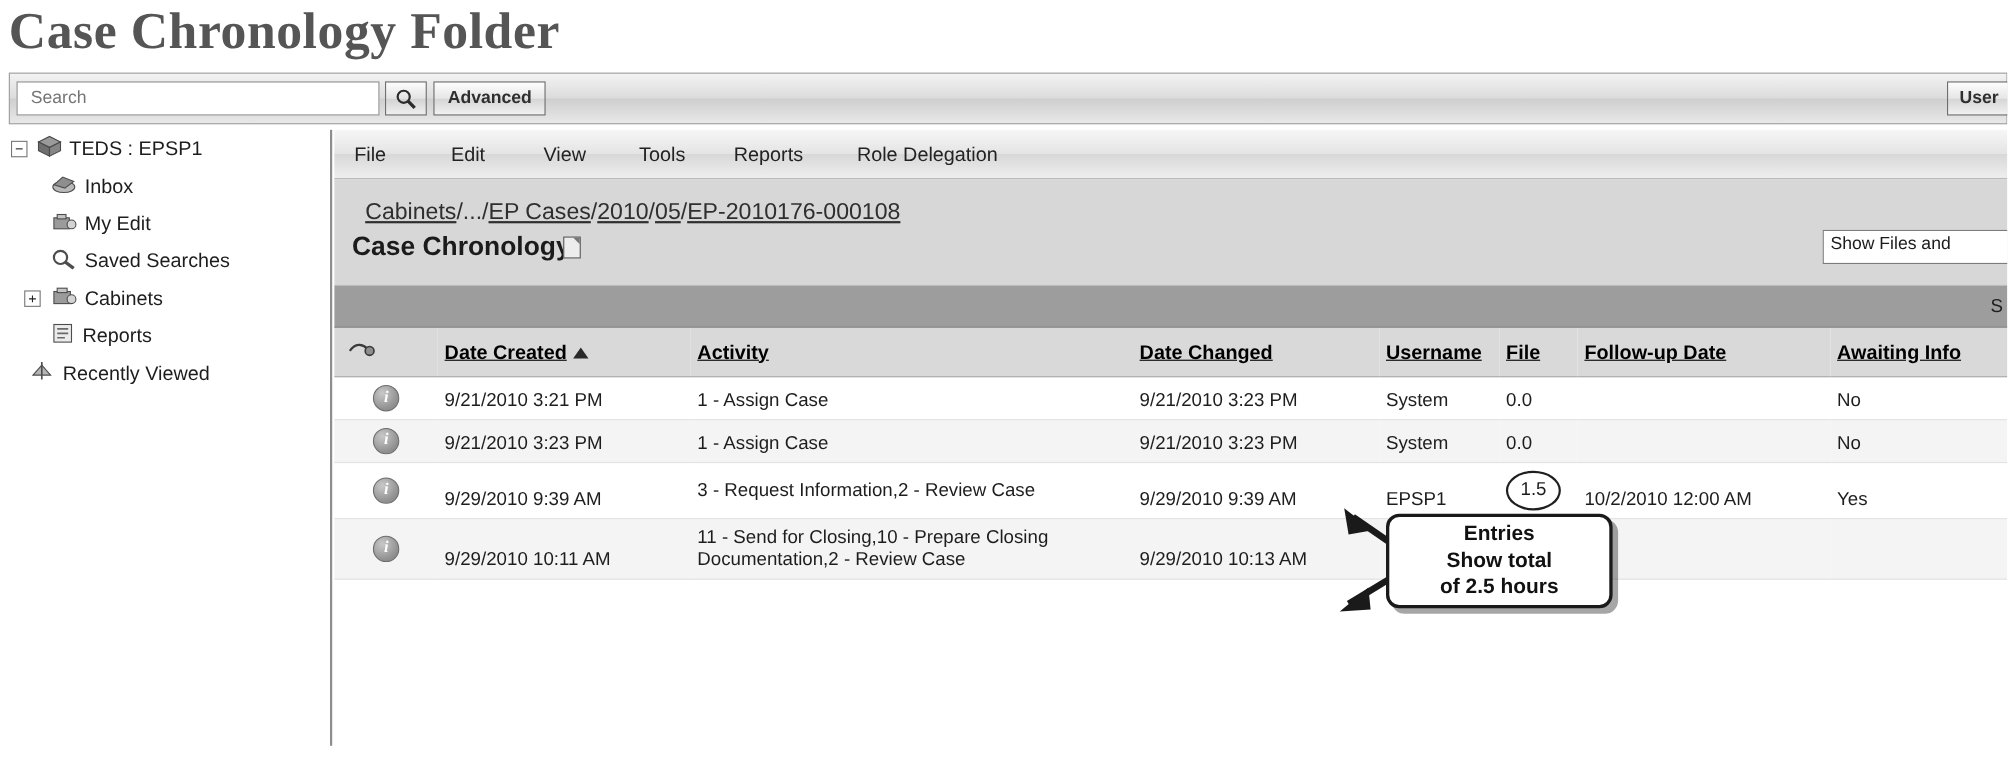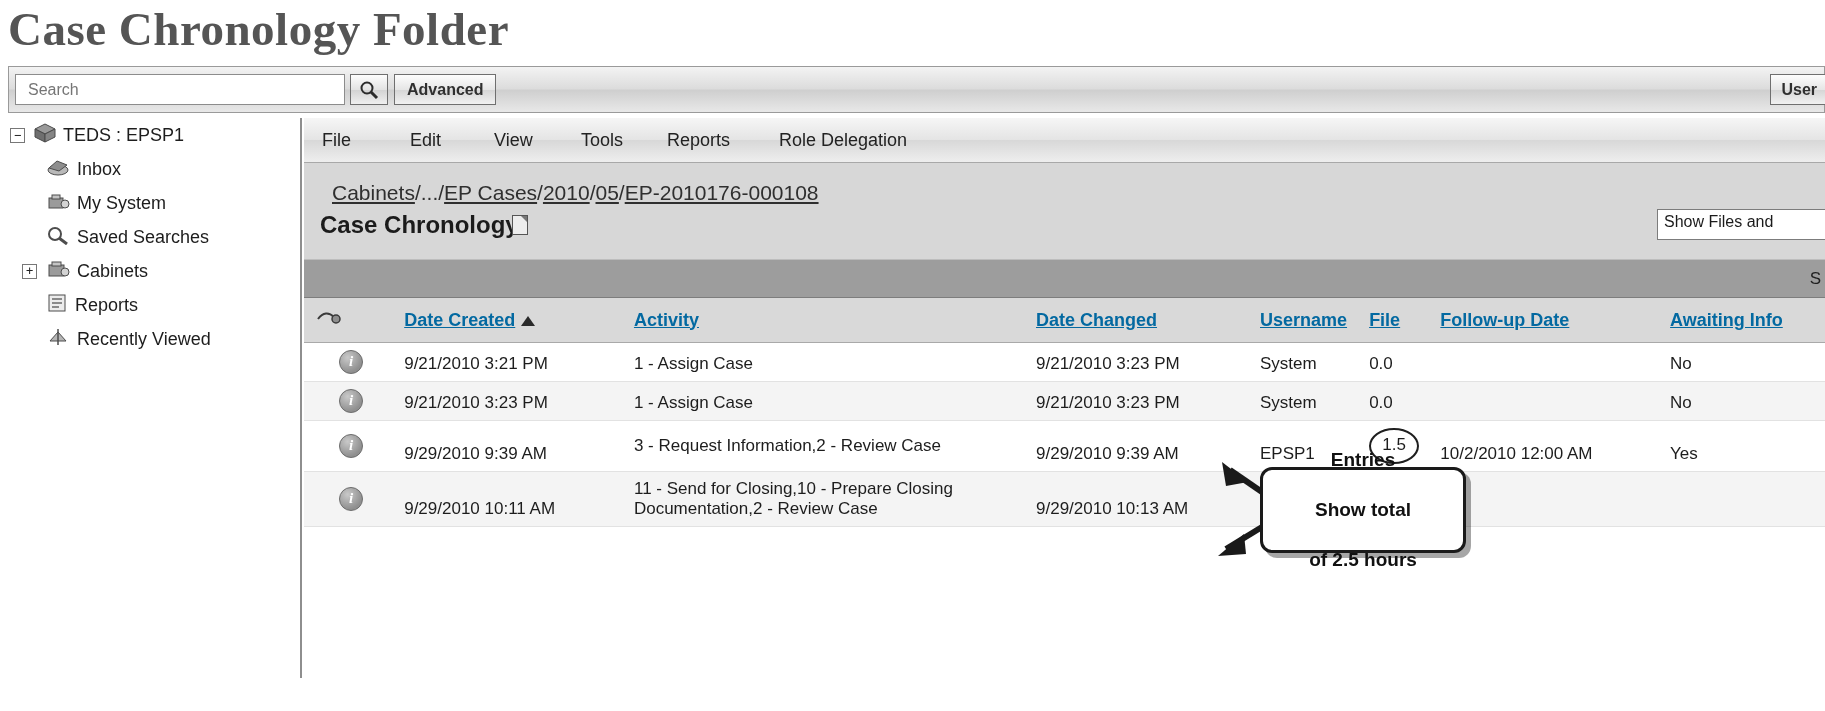--- a/index.html
+++ b/index.html
@@ -252,21 +252,21 @@
     left: 0; top: 180px;
     width: 100%;
     border-collapse: collapse;
     table-layout: fixed;
   }
   .tbl thead th {
     background: #d9d9d9;
     height: 44px;
     font-size: 18px;
     font-weight: bold;
-    color: #0369a1;
+    color: #000000;
     text-align: left;
     padding: 0 6px;
     border-bottom: 1px solid #a9a9a9;
     white-space: nowrap;
   }
   .tbl thead th .hl {
     text-decoration: underline;
   }
   .sort-arrow {
     display: inline-block;
@@ -334,21 +334,20 @@
     box-shadow: 5px 5px 0 rgba(0,0,0,0.35);
     display: flex;
     flex-direction: column;
     align-items: center;
     justify-content: center;
     font-size: 19px;
     font-weight: bold;
     color: #111111;
     line-height: 1.25;
     z-index: 20;
-    gap: 26px;
   }
   .callout-arrows { position: absolute; left: 0; top: 0; z-index: 19; pointer-events: none; }
 </style>
 </head>
 <body>
 
 <div id="root">
 
   <div class="page-title">Case Chronology Folder</div>
 
@@ -391,21 +390,21 @@
     </div>
 
     <div class="tree-row" style="padding-left:46px;">
       <span class="ico" style="margin-right:7px;">
         <svg width="24" height="20" viewBox="0 0 24 20">
           <rect x="3" y="7" width="14" height="10" fill="#9b9b9b" stroke="#4d4d4d"></rect>
           <rect x="6" y="4" width="8" height="4" fill="#c4c4c4" stroke="#4d4d4d"></rect>
           <circle cx="19" cy="13" r="4" fill="#d3d3d3" stroke="#4d4d4d"></circle>
         </svg>
       </span>
-      <span class="tree-label">My System</span>
+      <span class="tree-label">My Edit</span>
     </div>
 
     <div class="tree-row" style="padding-left:46px;">
       <span class="ico" style="margin-right:7px;">
         <svg width="24" height="20" viewBox="0 0 24 20">
           <circle cx="9" cy="9" r="6" fill="none" stroke="#4d4d4d" stroke-width="2"></circle>
           <line x1="13" y1="13" x2="21" y2="19" stroke="#4d4d4d" stroke-width="3"></line>
         </svg>
       </span>
       <span class="tree-label">Saved Searches</span>
@@ -428,21 +427,21 @@
         <svg width="22" height="20" viewBox="0 0 22 20">
           <rect x="3" y="2" width="16" height="16" fill="#ececec" stroke="#4d4d4d"></rect>
           <line x1="6" y1="6" x2="16" y2="6" stroke="#6a6a6a" stroke-width="1.5"></line>
           <line x1="6" y1="10" x2="16" y2="10" stroke="#6a6a6a" stroke-width="1.5"></line>
           <line x1="6" y1="14" x2="13" y2="14" stroke="#6a6a6a" stroke-width="1.5"></line>
         </svg>
       </span>
       <span class="tree-label">Reports</span>
     </div>
 
-    <div class="tree-row" style="padding-left:46px;">
+    <div class="tree-row" style="padding-left:26px;">
       <span class="ico" style="margin-right:7px;">
         <svg width="24" height="20" viewBox="0 0 24 20">
           <path d="M4 14 L12 5 L20 14 Z" fill="#b5b5b5" stroke="#4d4d4d"></path>
           <line x1="12" y1="2" x2="12" y2="18" stroke="#4d4d4d" stroke-width="1.5"></line>
         </svg>
       </span>
       <span class="tree-label">Recently Viewed</span>
     </div>
 
   </div>

